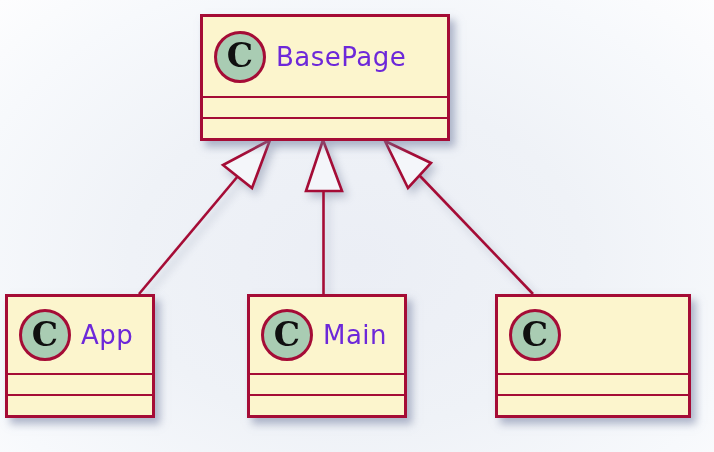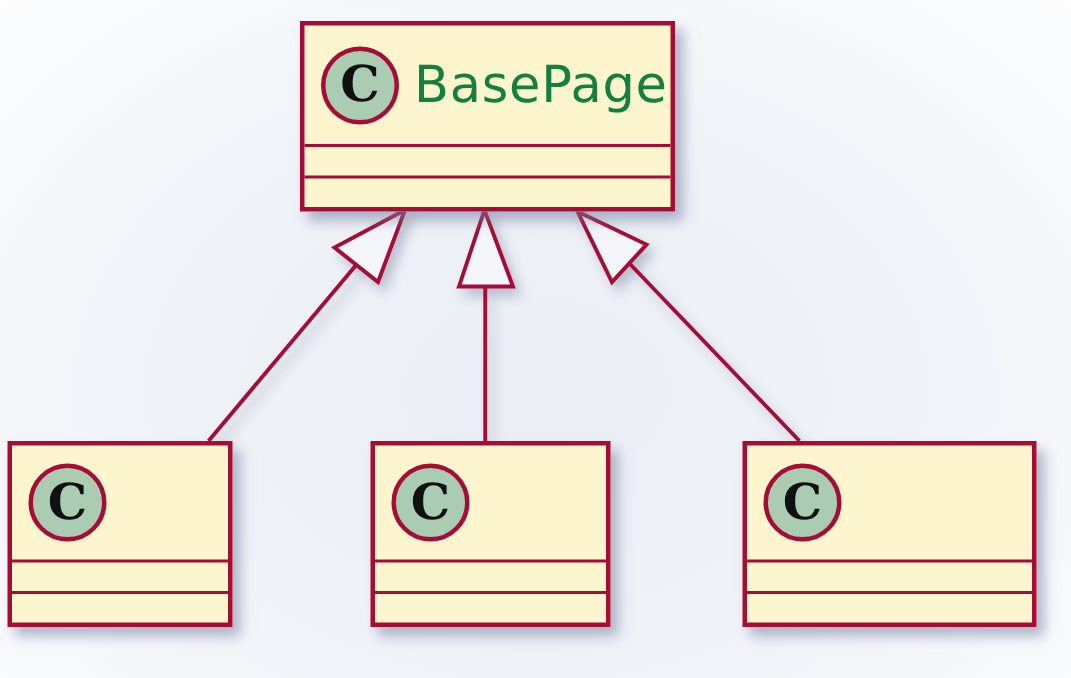--- a/index.html
+++ b/index.html
@@ -25,21 +25,21 @@
   }
   .c-circle{
     flex:0 0 auto;width:52px;height:52px;border-radius:50%;
     background:#a9ccb3;border:3px solid #a50c36;box-sizing:border-box;
     display:flex;align-items:center;justify-content:center;
     font-family:"DejaVu Serif","Liberation Serif",serif;
     font-weight:bold;font-size:33px;color:#101010;line-height:1;
     padding-bottom:2px;
   }
   .class-name{
-    font-size:34px;color:#15803d;white-space:nowrap;letter-spacing:0.5px;
+    font-size:26px;color:#6d28d9;white-space:nowrap;letter-spacing:0.5px;
   }
   .compartment{
     flex:0 0 auto;height:19px;border-top:2.5px solid #a50c36;
   }
   #node-basepage{left:200px;top:14px;width:250px;height:127px;}
   #node-app{left:5px;top:294px;width:150px;height:124px;}
   #node-main{left:247px;top:294px;width:160px;height:124px;}
   #node-search{left:495px;top:294px;width:196px;height:124px;}
 </style>
 </head>
@@ -74,30 +74,32 @@
     </div>
     <div class="compartment"></div>
     <div class="compartment"></div>
   </div>
 
   <div class="class-box" id="node-app">
     <div class="class-title">
       <span class="c-circle">
         <span>C</span>
       </span>
+      <span class="class-name">App</span>
     </div>
     <div class="compartment"></div>
     <div class="compartment"></div>
   </div>
 
   <div class="class-box" id="node-main">
     <div class="class-title">
       <span class="c-circle">
         <span>C</span>
       </span>
+      <span class="class-name">Main</span>
     </div>
     <div class="compartment"></div>
     <div class="compartment"></div>
   </div>
 
   <div class="class-box" id="node-search">
     <div class="class-title">
       <span class="c-circle">
         <span>C</span>
       </span>

